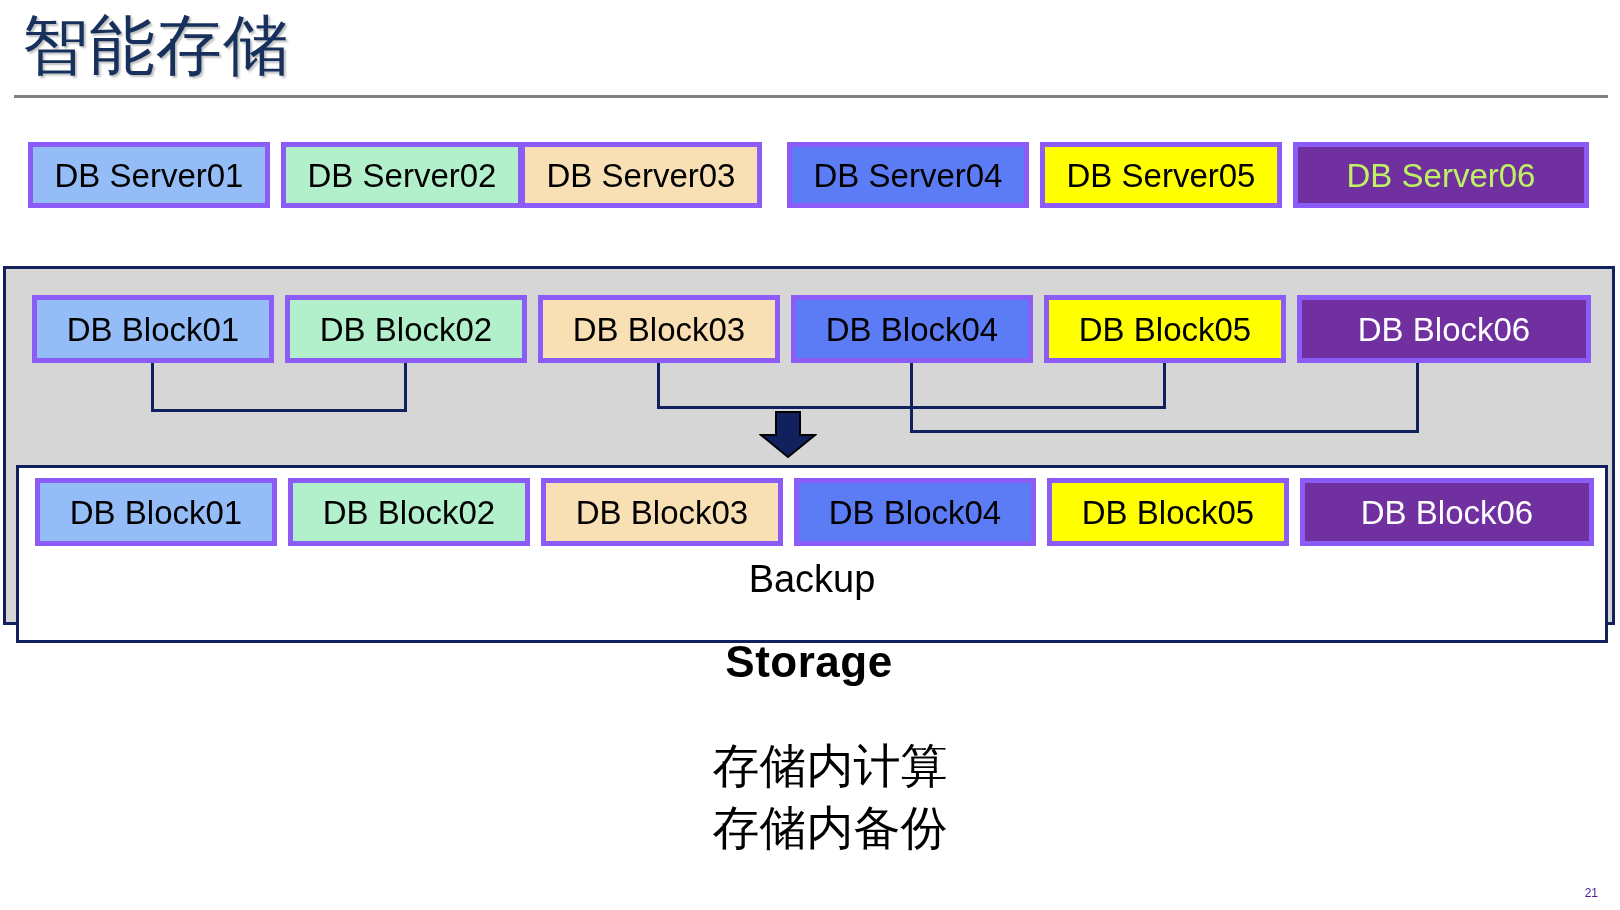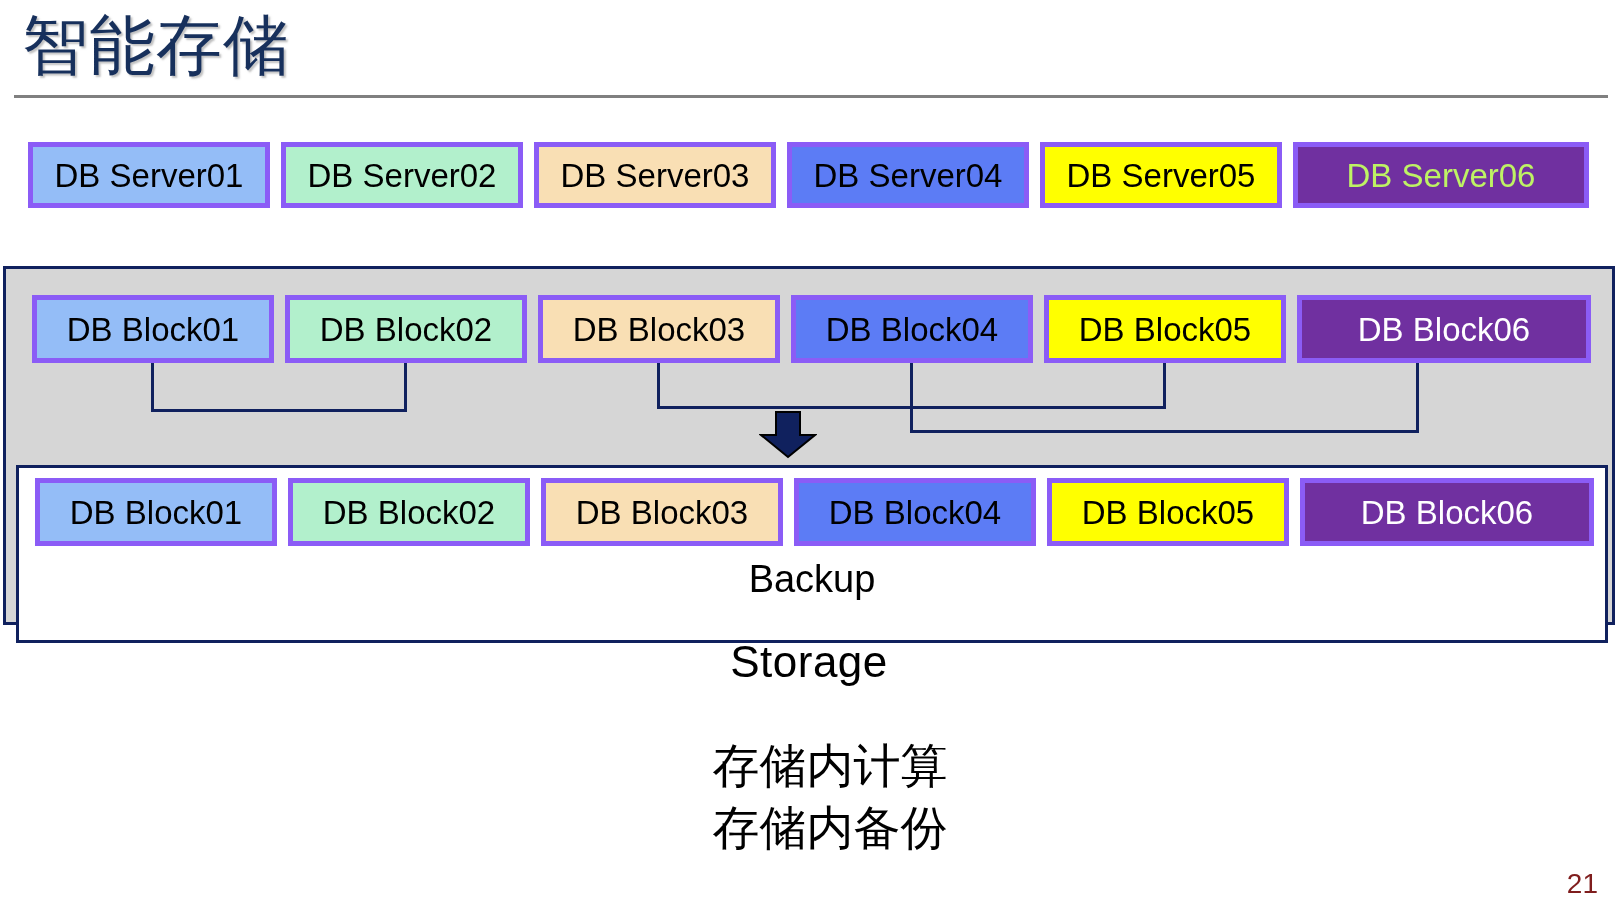--- a/index.html
+++ b/index.html
@@ -66,21 +66,21 @@
     background: #D6D6D6;
     border: 3px solid #10215E;
   }
   #storage-label {
     position: absolute;
     left: 0;
     right: 0;
     top: 368px;
     text-align: center;
     font-size: 44px;
-    font-weight: normal;
+    font-weight: bold;
     color: #000000;
     letter-spacing: 0.5px;
   }
 
   
   #block-row-primary .node-box { top: 26px; height: 68px; }
 
   
   .conn {
     position: absolute;
@@ -131,38 +131,38 @@
     line-height: 62px;
     color: #000000;
   }
   #caption div { white-space: nowrap; margin-left: 40px; }
 
   
   #page-number {
     position: absolute;
     right: 22px;
     bottom: 10px;
-    font-size: 28px;
-    color: #7f1d1d;
+    font-size: 12px;
+    color: #4c1d95;
   }
 </style>
 </head>
 <body>
 
 <div id="slide-title">智能存储</div>
 <div id="title-rule"></div>
 
 <div id="server-row">
     <div class="node-box" style="left: 28px; width: 242px; background: rgb(148, 189, 247); color: rgb(0, 0, 0);">
       <span>DB Server01</span>
     </div>
     <div class="node-box" style="left: 281px; width: 242px; background: rgb(178, 240, 204); color: rgb(0, 0, 0);">
       <span>DB Server02</span>
     </div>
-    <div class="node-box" style="left: 534px; width: 242px; background: rgb(249, 223, 180); color: rgb(0, 0, 0); text-align: right;">
+    <div class="node-box" style="left: 520px; width: 242px; background: rgb(249, 223, 180); color: rgb(0, 0, 0); text-align: right;">
       <span>DB Server03</span>
     </div>
     <div class="node-box" style="left: 787px; width: 242px; background: rgb(92, 124, 245); color: rgb(0, 0, 0);">
       <span>DB Server04</span>
     </div>
     <div class="node-box" style="left: 1040px; width: 242px; background: rgb(255, 255, 0); color: rgb(0, 0, 0);">
       <span>DB Server05</span>
     </div>
     <div class="node-box" style="left: 1293px; width: 296px; background: rgb(112, 48, 160); color: #bef264;">
       <span>DB Server06</span>

